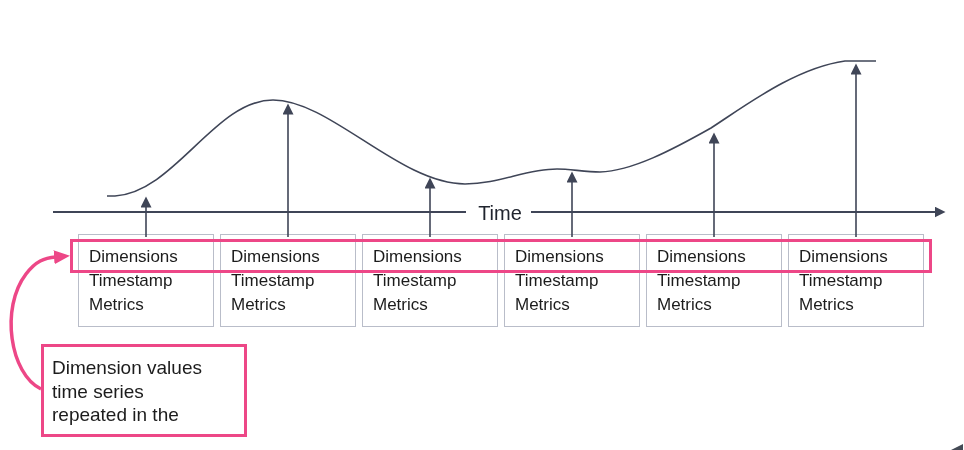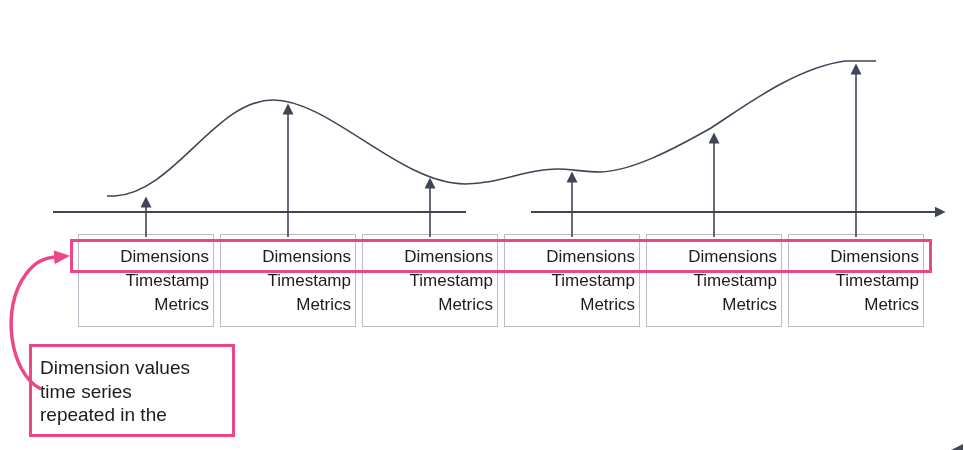--- a/index.html
+++ b/index.html
@@ -9,29 +9,29 @@
     color:#1c1c1c;
   }
   #overlay-svg{position:absolute;left:0;top:0;width:964px;height:450px;pointer-events:none;z-index:5;}
   
   .boxes-row{position:absolute;left:78px;top:234px;display:flex;gap:6px;z-index:1;}
   .record-box{
     box-sizing:border-box;width:136px;height:93px;background:#ffffff;
     border:1px solid #b9bdc9;padding:10px 4px 0 10px;
     font-size:17px;line-height:24px;color:#1c1c1c;white-space:nowrap;
   }
-  .record-box span{display:block;text-align:right;}
+  .record-box span{display:block;}
   
   .highlight-band{
     position:absolute;left:70px;top:239px;width:862px;height:34px;
     box-sizing:border-box;border:3.5px solid #ed4787;background:transparent;z-index:3;
   }
   
   .callout-box{
-    position:absolute;left:29px;top:344px;width:206px;height:93px;
+    position:absolute;left:41px;top:344px;width:206px;height:93px;
     box-sizing:border-box;border:3.5px solid #ed4787;background:#ffffff;
     padding:9px 4px 0 8px;font-size:19px;line-height:23.5px;color:#1c1c1c;z-index:4;
     white-space:nowrap;
   }
   .callout-box span{display:block;}
   
   .time-label{
     position:absolute;left:460px;top:202px;width:80px;text-align:center;
     font-size:20px;color:#20242e;z-index:2;background:transparent;
   }
@@ -69,20 +69,21 @@
     </div>
     <div class="record-box">
       <span>Dimensions</span>
       <span>Timestamp</span>
       <span>Metrics</span>
     </div>
   </div>
 
   <div class="highlight-band"></div>
 
+  <div class="time-label">Time</div>
 
   <div class="callout-box">
     <span>Dimension values</span>
     <span>time series</span>
     <span>repeated in the</span>
   </div>
 
   <svg id="overlay-svg" viewBox="0 0 964 450">
     <defs>
       <marker id="arrowDark" markerUnits="userSpaceOnUse" markerWidth="12" markerHeight="12" refX="1.5" refY="5.5" orient="auto">

